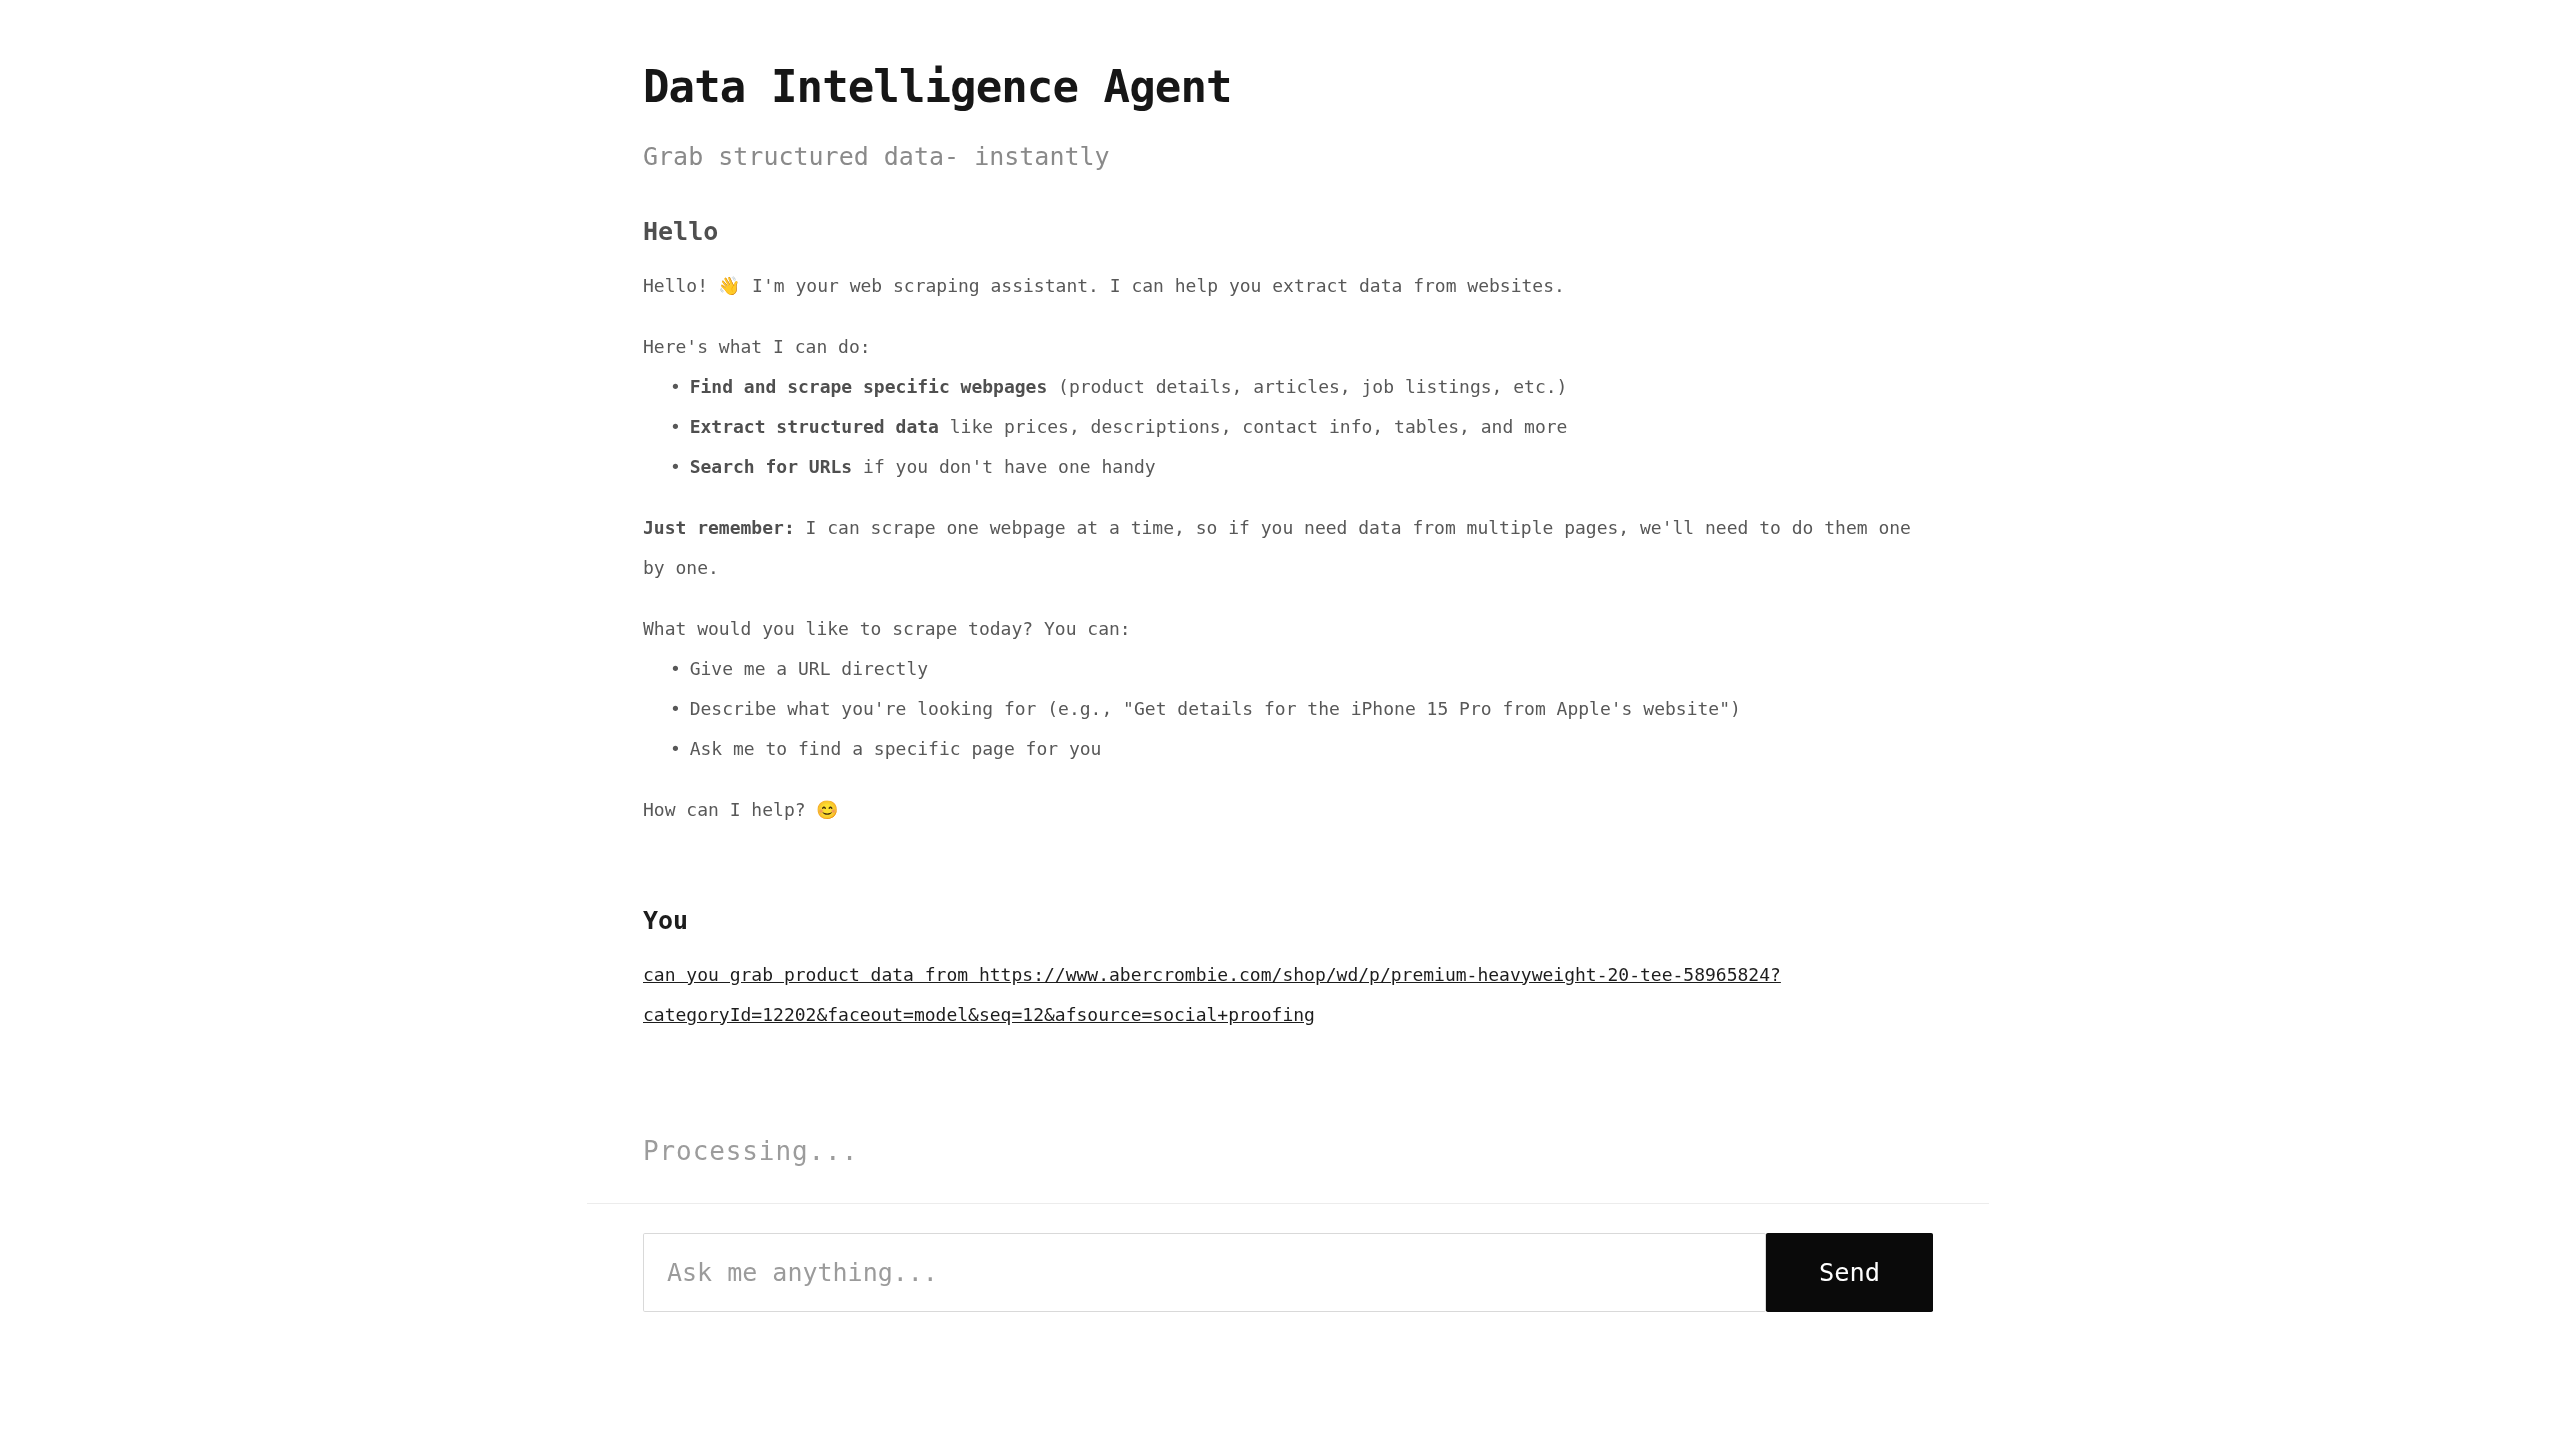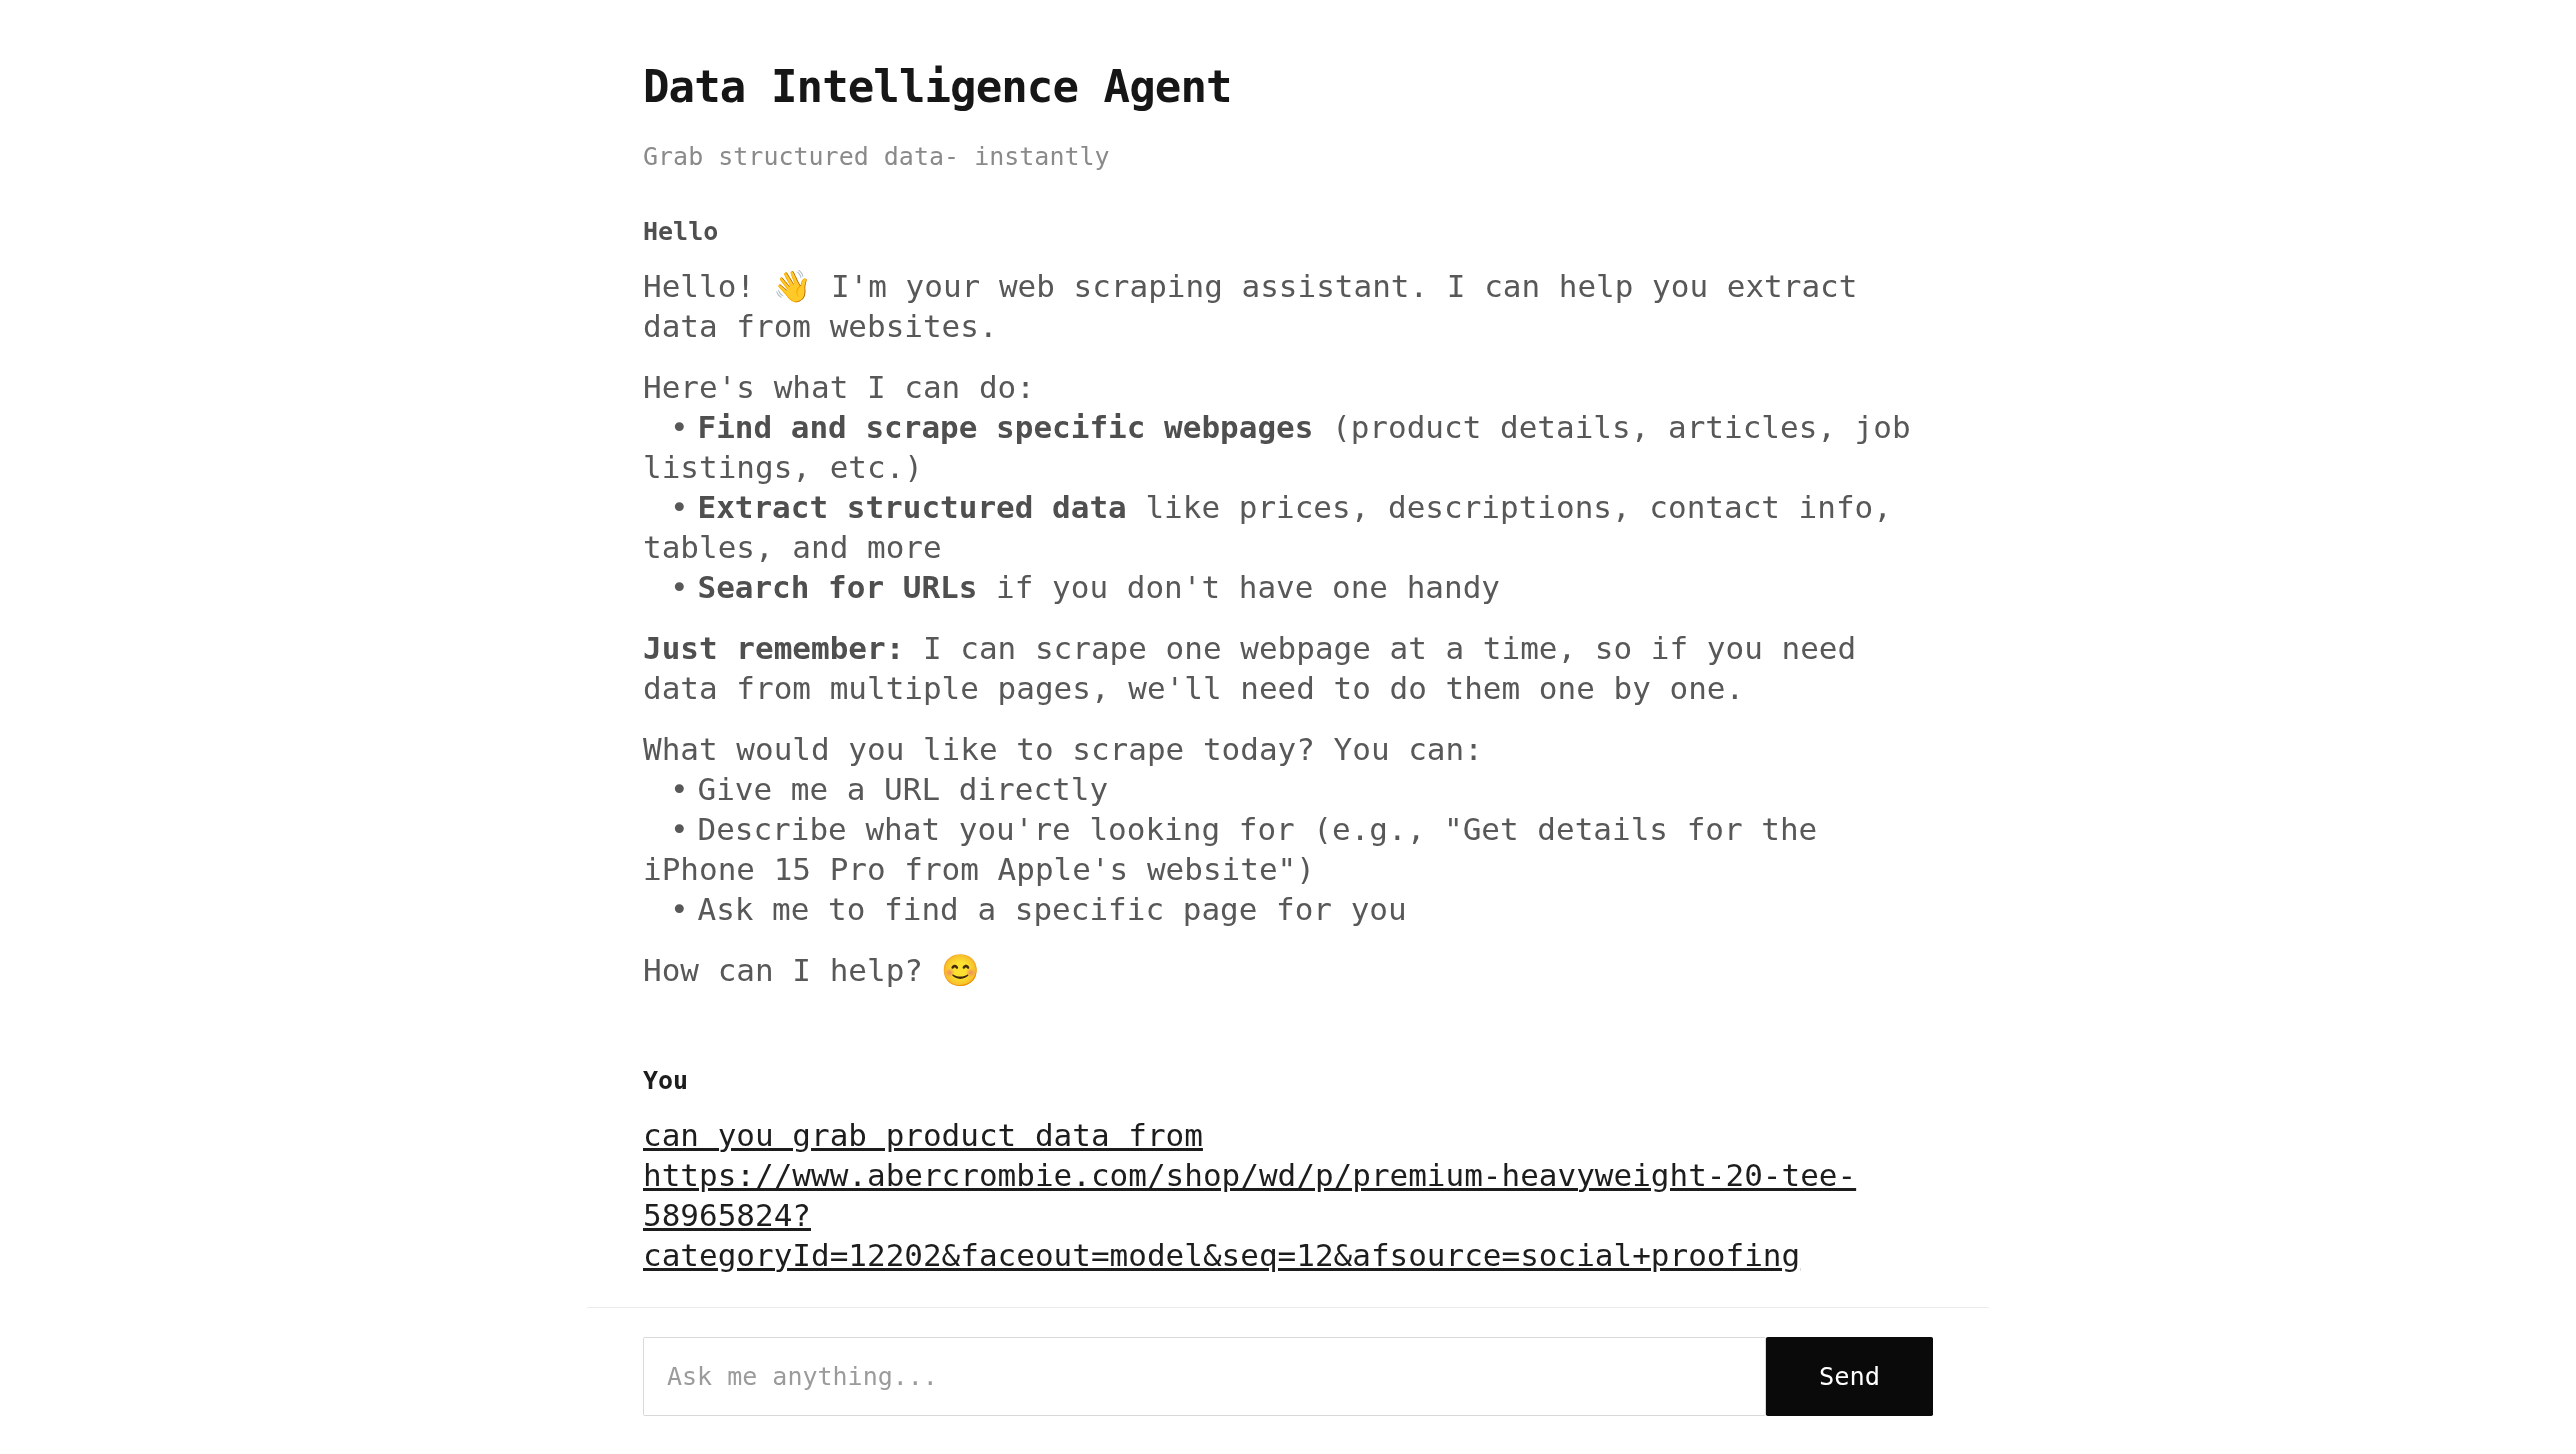--- a/index.html
+++ b/index.html
@@ -43,21 +43,21 @@
   .msg-label {
     margin: 35px 0 14px 0;
     font-size: 25px;
     line-height: 40px;
     font-weight: bold;
   }
   .agent-label { color: #4f4f4f; }
   .user-label { color: #1d1d1d; }
 
   .msg-body {
-    font-size: 31px;
+    font-size: 18px;
     line-height: 40px;
   }
   .msg-body p, .para {
     margin: 0 0 21px 0;
   }
   .msg-body .last { margin-bottom: 0; }
   .msg-body strong { font-weight: bold; color: #4f4f4f; }
 
   .bullet-line .marker {
     margin-left: 27px;
@@ -159,20 +159,21 @@
 
         <p class="last">How can I help? 😊</p>
       </div>
     </section>
 
     <section class="msg user">
       <div class="msg-label user-label">You</div>
       <div class="msg-body user-text">can you grab product data from https://www.abercrombie.com/shop/wd/p/premium-heavyweight-20-tee-58965824?categoryId=12202&amp;faceout=model&amp;seq=12&amp;afsource=social+proofing</div>
     </section>
 
+    <div class="processing">Processing...</div>
   </main>
 
   <footer class="composer">
     <div class="composer-row">
       <input class="composer-input" type="text" placeholder="Ask me anything..." style="">
       <button class="send-button" style="background: rgb(10, 10, 10); color: rgb(255, 255, 255);">Send</button>
     </div>
   </footer>
 
 </div>

